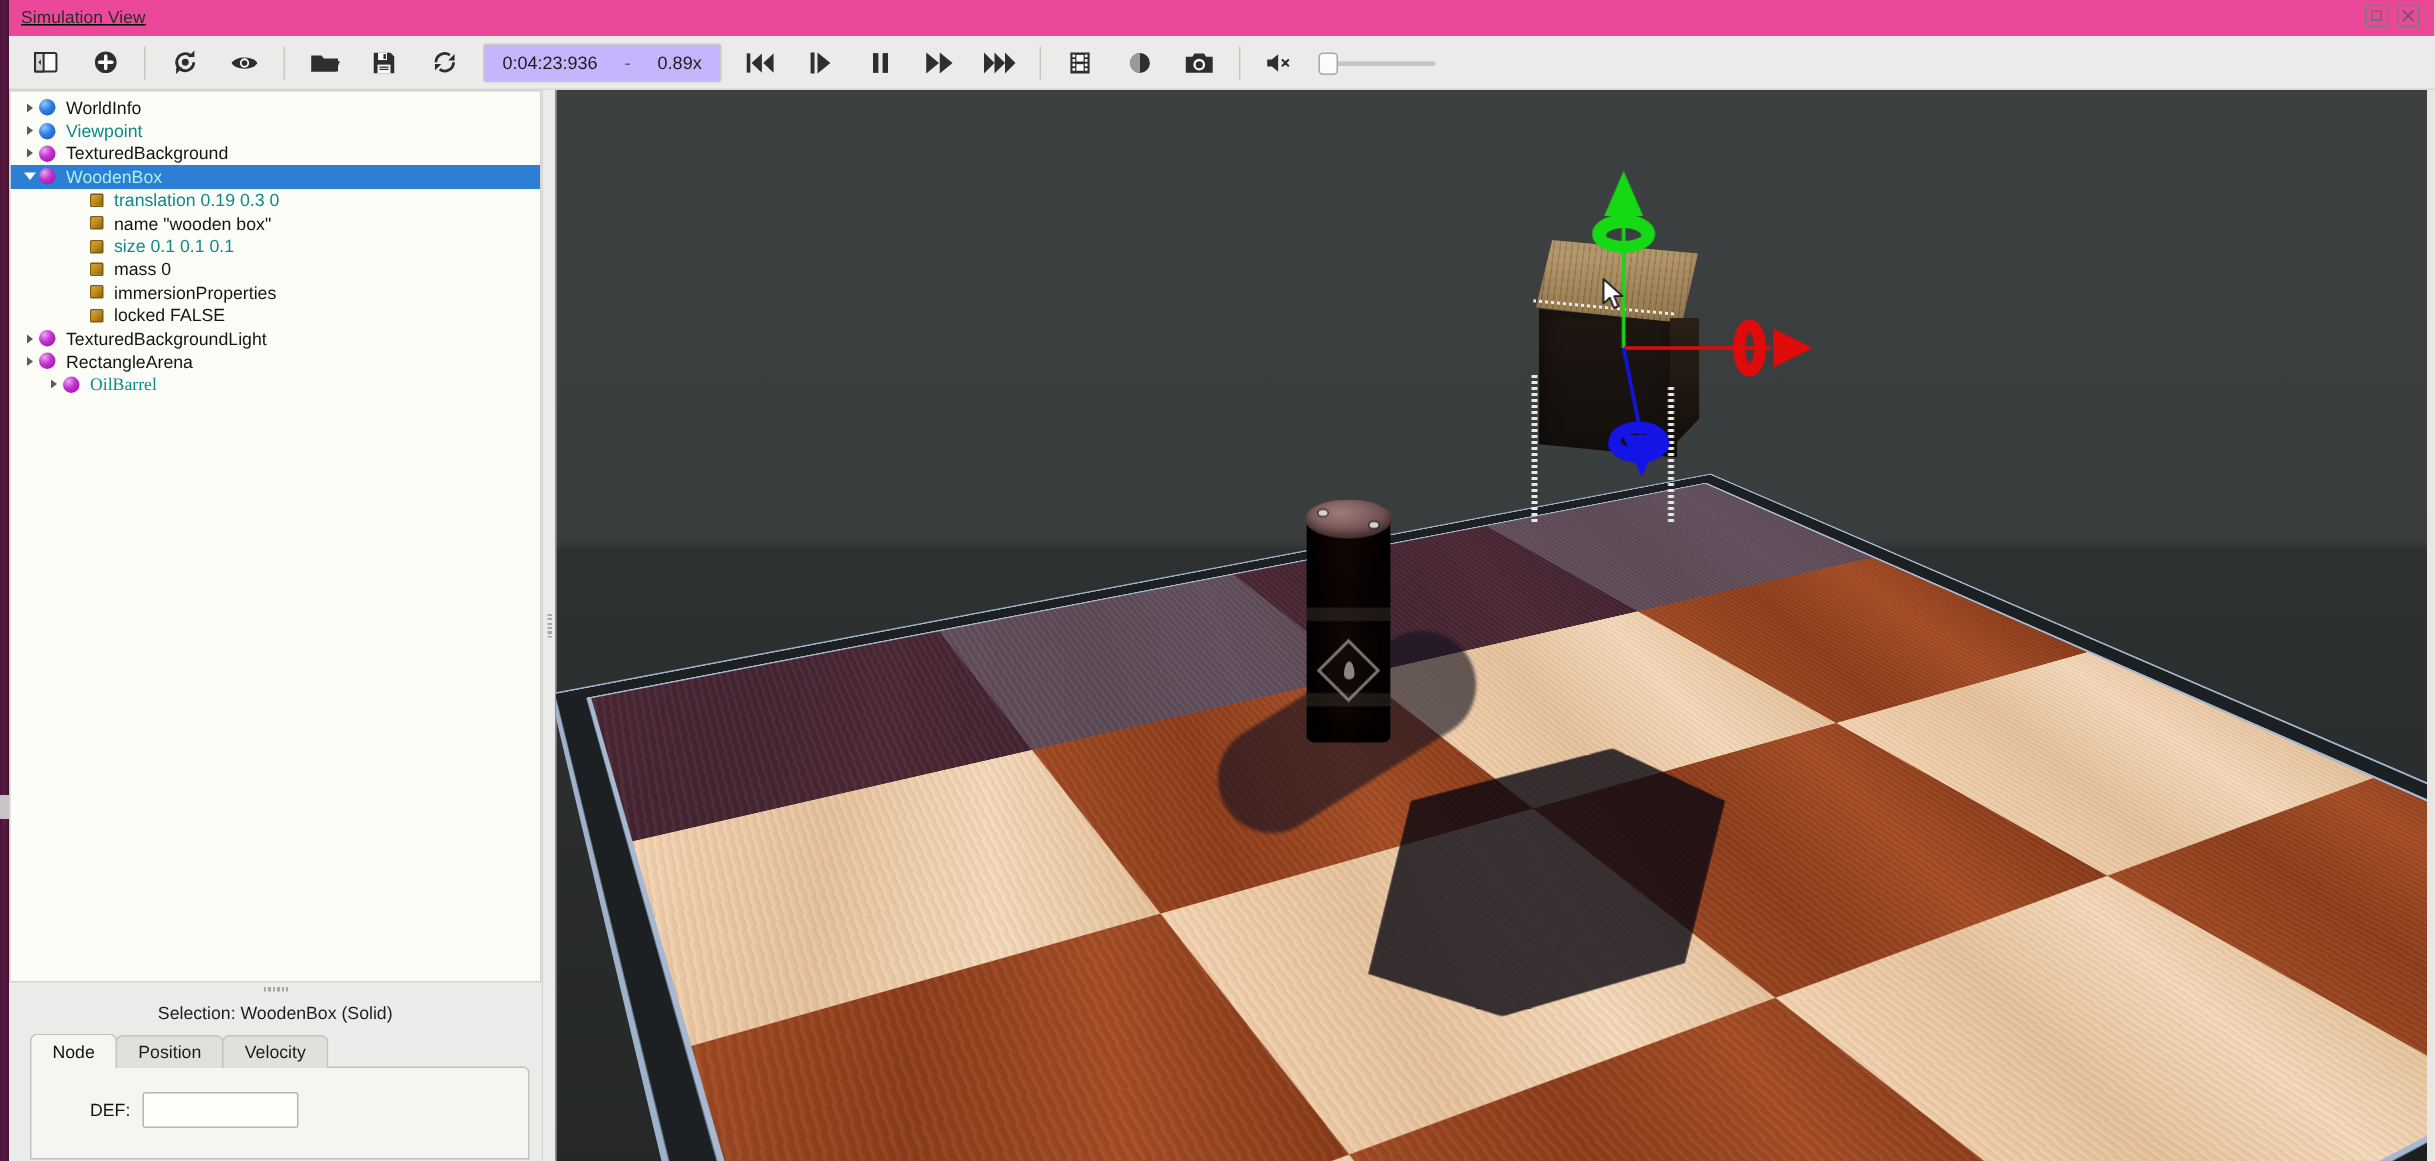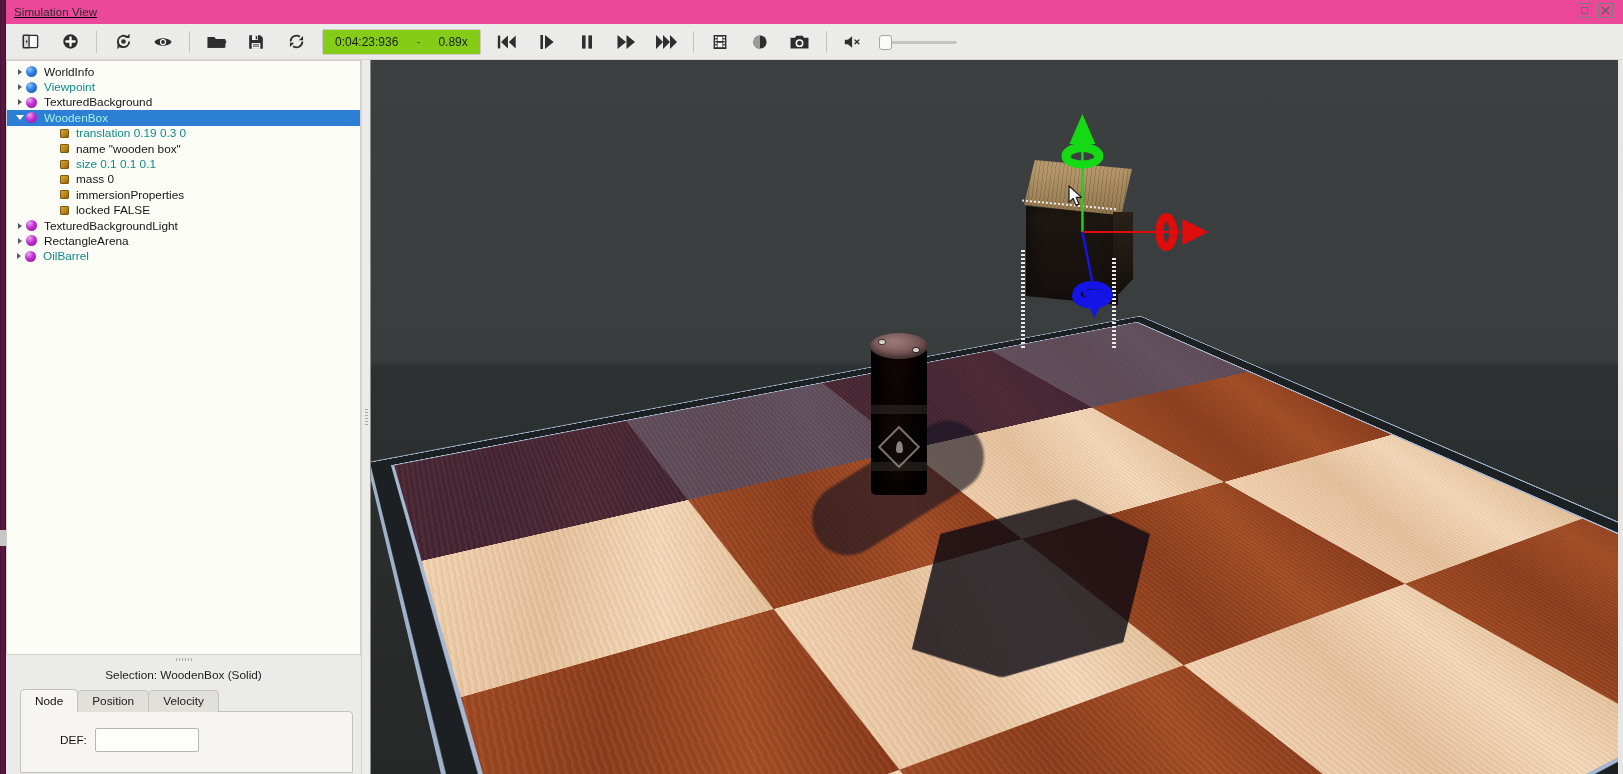--- a/index.html
+++ b/index.html
@@ -76,21 +76,21 @@
   }
   .tb-btn svg { display: block; }
   .tb-sep {
     width: 1px; height: 22px; background: #c8c6c1; margin: 0 6px;
   }
   .time-box {
     display: flex; align-items: center; justify-content: center;
     gap: 18px;
     height: 26px; min-width: 148px;
     padding: 0 12px;
-    background: #84cc16;
+    background: #c4b5fd;
     border: 1px solid #cecbc5;
     border-radius: 2px;
     font-size: 12px; color: #1d1d1d;
     margin: 0 6px;
   }
   .time-box .dash { color: #555; }
   .vol-slider {
     position: relative;
     width: 78px; height: 22px;
     margin-left: 6px;
@@ -682,21 +682,21 @@
               <span class="node-dot magenta"></span>
               <span class="tree-label">TexturedBackgroundLight</span>
             </div>
             <div class="tree-row" style="padding-left: 6px;">
               <span class="arrow">
                 <i></i>
               </span>
               <span class="node-dot magenta"></span>
               <span class="tree-label">RectangleArena</span>
             </div>
-            <div class="tree-row" style="padding-left: 5px;">
+            <div class="tree-row" style="padding-left: 22px; font-family: Liberation Serif, serif;">
               <span class="arrow">
                 <i></i>
               </span>
               <span class="node-dot magenta"></span>
               <span class="tree-label teal">OilBarrel</span>
             </div>
           </div>
       </div>
 
       <div class="h-splitter">

